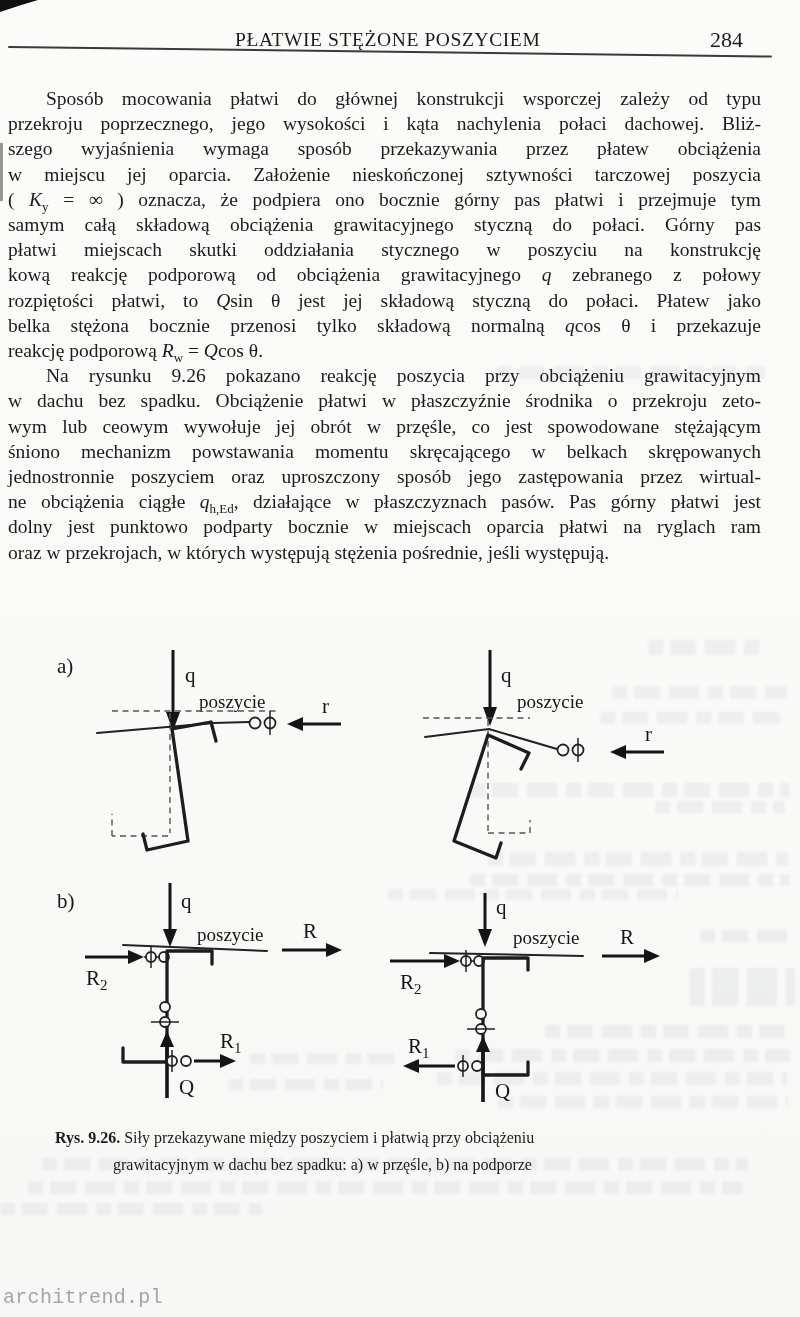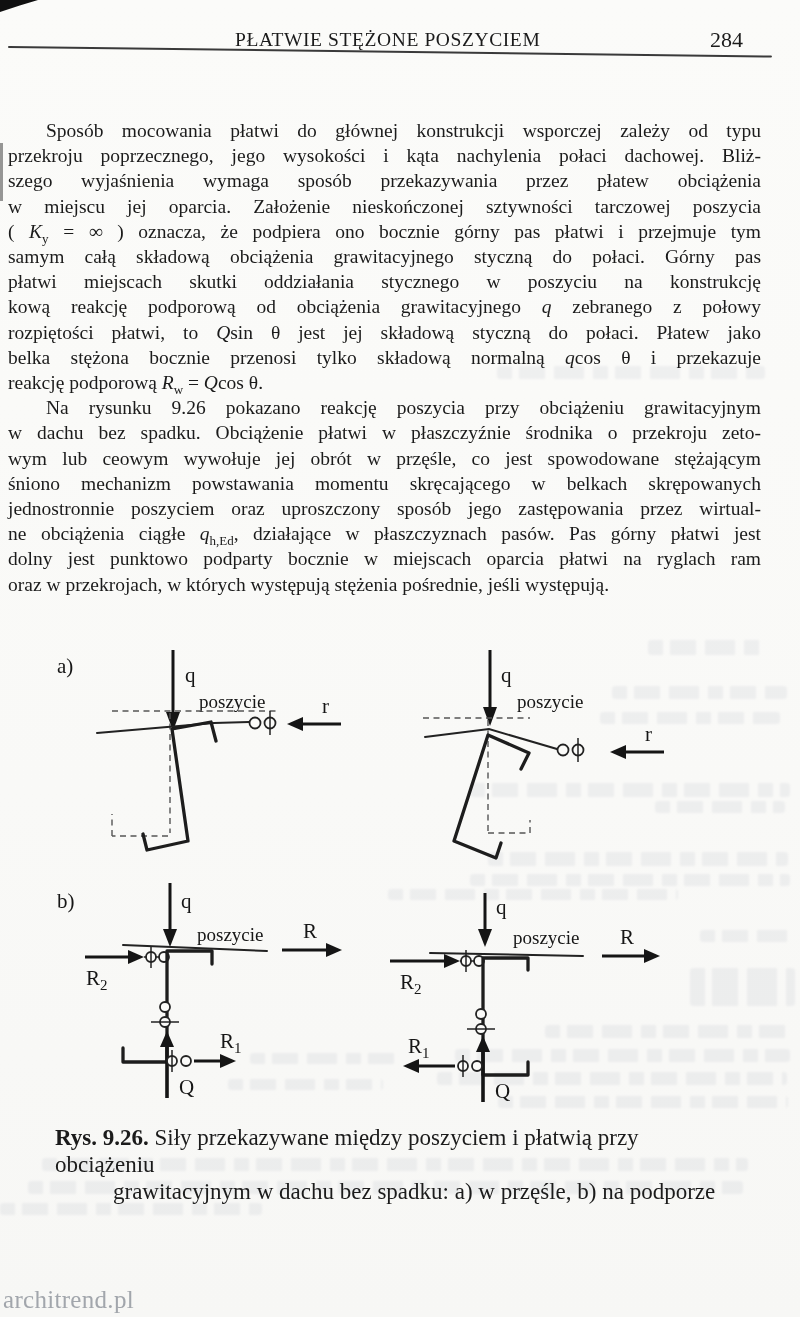--- a/index.html
+++ b/index.html
@@ -9,46 +9,46 @@
   .abs{position:absolute;}
   
   .hdr-title{left:235px;top:29px;font-size:19.5px;letter-spacing:.6px;white-space:nowrap;}
   .hdr-page{left:710px;top:27px;font-size:22px;}
   .hdr-rule{left:8px;top:46px;width:764px;height:2.3px;background:#3a3a3a;
             transform:rotate(.72deg);transform-origin:left center;border-radius:2px;}
   .corner-mark{left:0;top:0;width:38px;height:12px;background:#101010;
                clip-path:polygon(0 0,100% 0,52% 45%,0 100%);}
   .edge-speck{left:0;top:143px;width:3px;height:58px;background:#444;opacity:.55;}
   
-  .bodytext{left:8px;top:86px;width:753px;font-size:19.5px;line-height:25.2px;margin-top:32px;}
+  .bodytext{left:8px;top:86px;width:753px;font-size:19.5px;line-height:25.2px;}
   .tline{text-align:justify;text-align-last:justify;}
   .tline.tlast{text-align-last:left;}
   .tline.tindent{text-indent:38px;}
   .tline i{font-style:italic;}
   .tline sub{font-size:13px;line-height:0;}
   
   .figsvg{left:0;top:645px;}
   .figsvg text{font-family:"Liberation Serif","DejaVu Serif",serif;font-size:21px;fill:#161616;}
   .figsvg .lbl-small{font-size:19px;}
   .figsvg .subsc{font-size:15px;}
   .pline{stroke:#222;stroke-width:2;fill:none;stroke-linecap:round;}
   .profile{stroke:#1d1d1d;stroke-width:3.3;fill:none;stroke-linejoin:round;stroke-linecap:round;}
   .dash{stroke:#555;stroke-width:1.4;fill:none;stroke-dasharray:6 4.5;}
   .arrow{stroke:#151515;stroke-width:3;fill:none;}
   .arrow-thick{stroke:#151515;stroke-width:3.6;fill:none;}
   .ahead{fill:#151515;stroke:none;}
   .circ{fill:#fbfbf9;stroke:#222;stroke-width:1.8;}
   .tick{stroke:#222;stroke-width:1.5;fill:none;}
   
-  .caption{left:55px;top:1124px;width:665px;font-size:23px;line-height:27px;}
+  .caption{left:55px;top:1124px;width:665px;font-size:16px;line-height:27px;}
   .caption .cap2{padding-left:58px;}
   .caption b{font-weight:bold;}
   
-  .watermark{left:3px;top:1286px;font-family:Liberation Serif, serif;
-             font-size:25px;color:#a2a6ac;letter-spacing:.3px;}
+  .watermark{left:3px;top:1286px;font-family:Liberation Mono, monospace;
+             font-size:20px;color:#a2a6ac;letter-spacing:.3px;}
   
   .ghost{position:absolute;opacity:.15;filter:blur(1.3px);border-radius:3px;
          background:repeating-linear-gradient(90deg,
            rgba(108,118,144,.55) 0 15px, rgba(108,118,144,0) 15px 22px,
            rgba(108,118,144,.55) 22px 48px, rgba(108,118,144,0) 48px 57px,
            rgba(108,118,144,.55) 57px 87px, rgba(108,118,144,0) 87px 96px);}
 </style>
 </head>
 <body>
 

